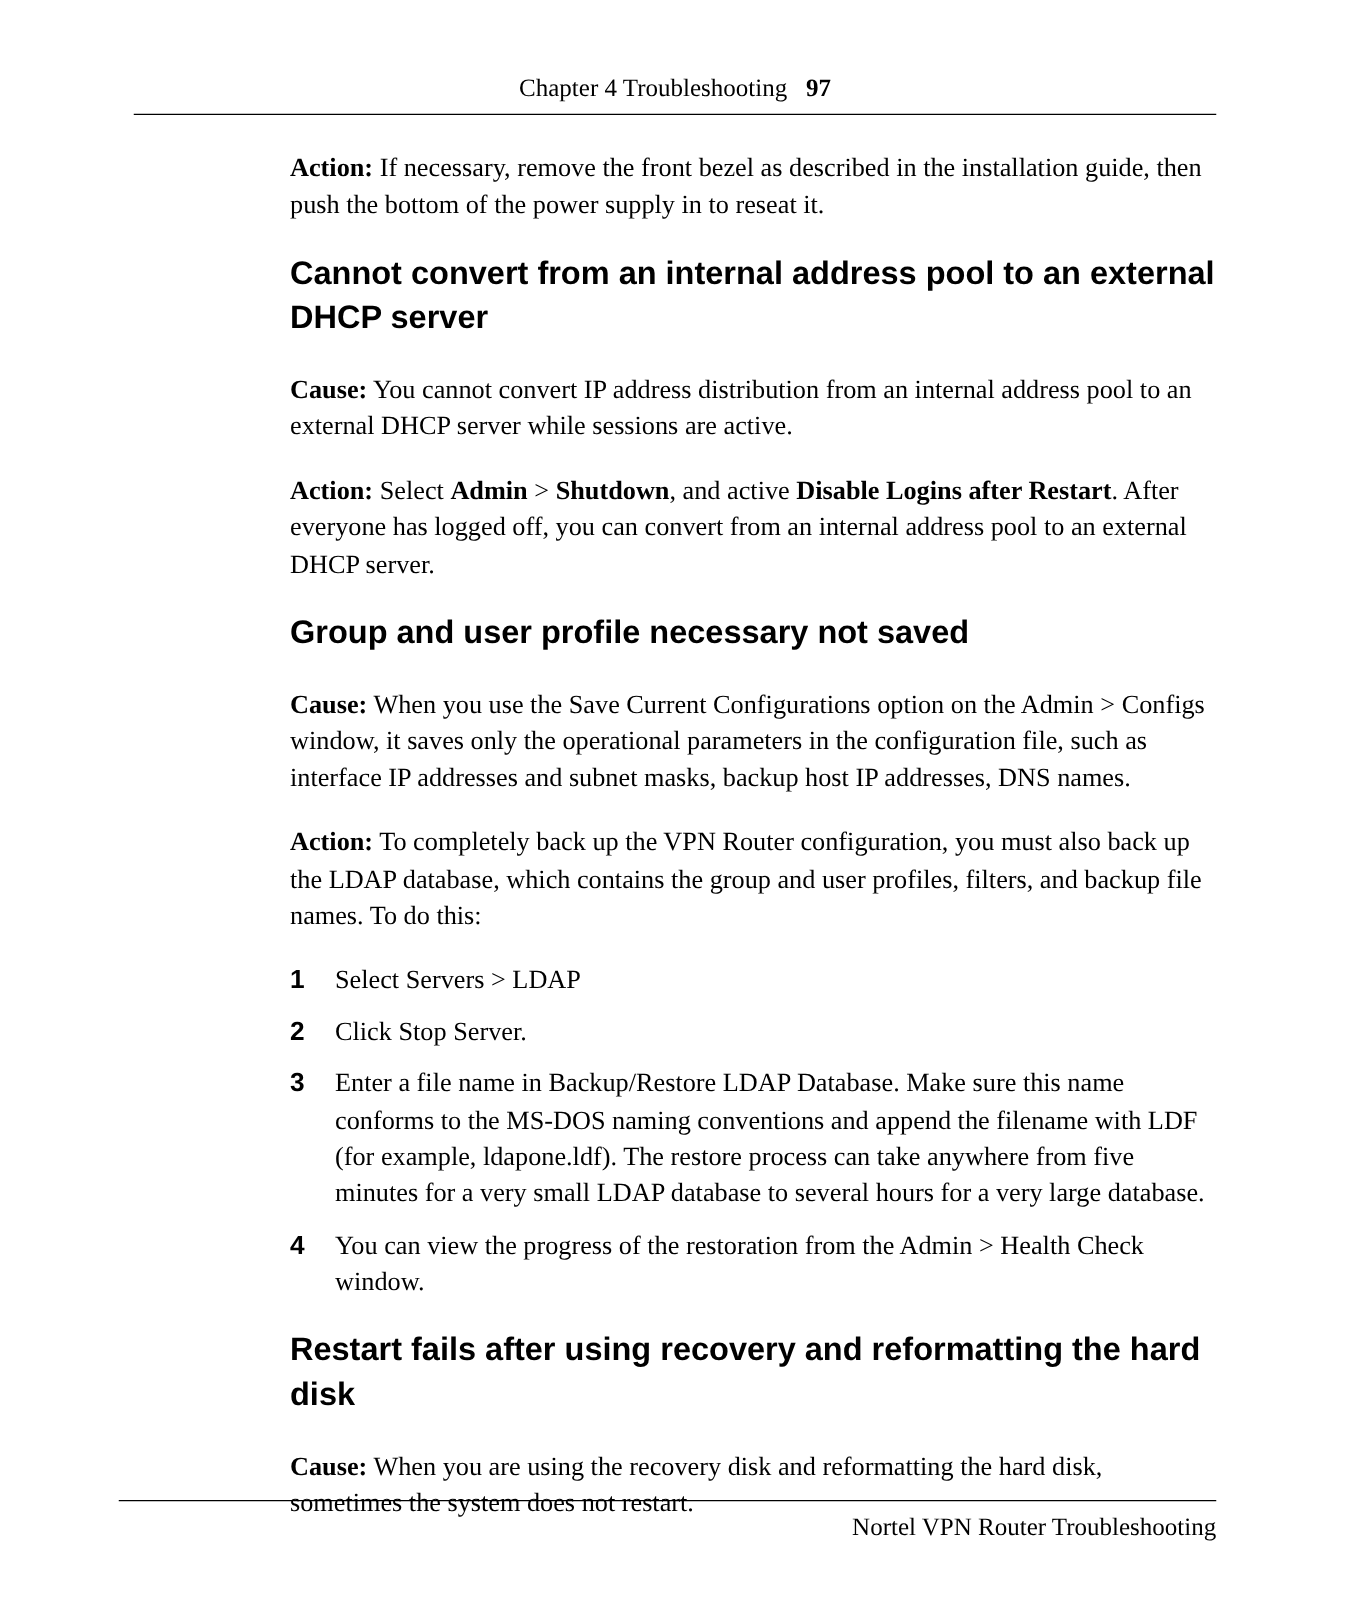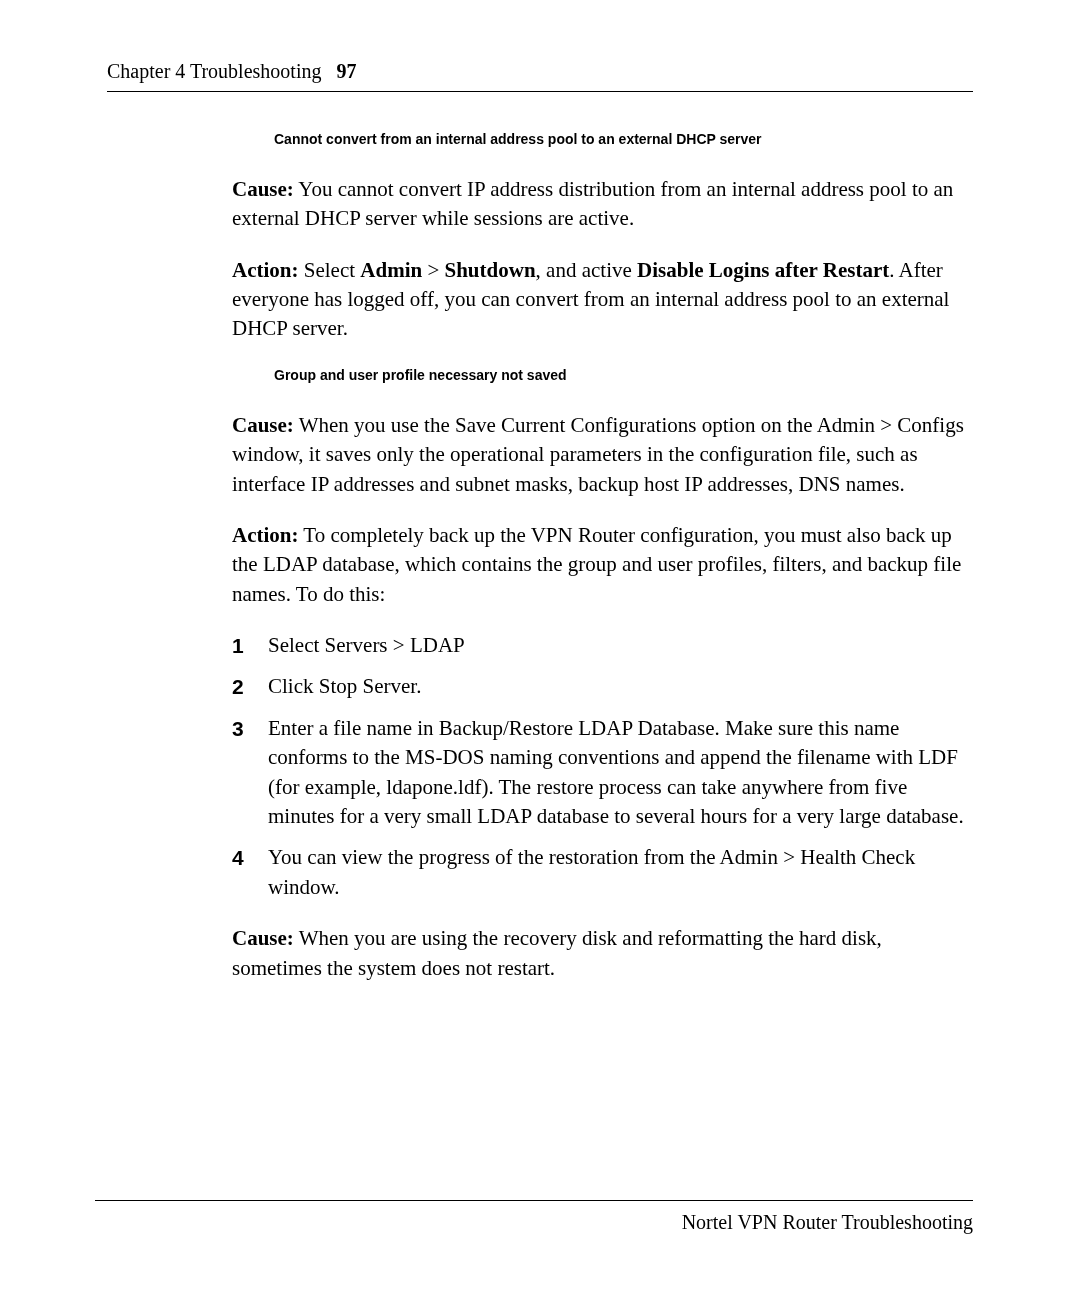--- a/index.html
+++ b/index.html
@@ -12,44 +12,43 @@
     position: relative;
   }
   .page {
     padding: 60px 107px 0 107px;
   }
   .header-line {
     border-top: 1.5px solid #000;
     margin-bottom: 0;
   }
   .header-text {
-    text-align: left;
+    text-align: center;
     font-size: 20px;
     padding-bottom: 8px;
   }
   .header-text .pagenum { font-weight: bold; }
   .content {
     padding-left: 125px;
     padding-right: 0;
     padding-top: 28px;
   }
   .para {
     font-size: 21px;
     line-height: 1.4;
     margin-bottom: 22px;
   }
   .para .bold { font-weight: bold; }
   h2.section {
     font-family: Arial, Helvetica, sans-serif;
     font-weight: bold;
-    font-size: 14px;
+    font-size: 26px;
     line-height: 1.35;
     margin-top: 10px;
     margin-bottom: 26px;
-    margin-left: 42px;
   }
   ol.steps {
     list-style: none;
     padding-left: 0;
     margin-bottom: 22px;
   }
   ol.steps li {
     display: flex;
     font-size: 21px;
     line-height: 1.4;
@@ -84,20 +83,23 @@
 <div class="page">
 
   <div class="header-text">
     <span>Chapter 4   Troubleshooting</span>&nbsp;&nbsp;
     <span class="pagenum">97</span>
   </div>
   <div class="header-line"></div>
 
   <div class="content">
 
+    <p class="para">
+      <span class="bold">Action:</span><span> If necessary, remove the front bezel as described in the installation guide, then push the bottom of the power supply in to reseat it.</span>
+    </p>
 
     <h2 class="section">Cannot convert from an internal address pool to an external DHCP server</h2>
 
     <p class="para">
       <span class="bold">Cause:</span><span> You cannot convert IP address distribution from an internal address pool to an external DHCP server while sessions are active.</span>
     </p>
 
     <p class="para">
       <span class="bold">Action:</span><span> Select </span><span class="bold">Admin</span><span class="gt">  &gt; </span><span class="bold">Shutdown</span><span>, and active </span><span class="bold">Disable Logins after Restart</span><span>. After everyone has logged off, you can convert from an internal address pool to an external DHCP server.</span>
     </p>
@@ -132,20 +134,21 @@
         </span>
       </li>
       <li>
         <span class="num">4</span>
         <span class="step-body">
           <span>You can view the progress of the restoration from the Admin &gt; Health Check window.</span>
         </span>
       </li>
     </ol>
 
+    <h2 class="section">Restart fails after using recovery and reformatting the hard disk</h2>
 
     <p class="para">
       <span class="bold">Cause:</span><span> When you are using the recovery disk and reformatting the hard disk, sometimes the system does not restart.</span>
     </p>
 
   </div>
 </div>
 
 <div class="footer-area">
   <div class="footer-line"></div>

